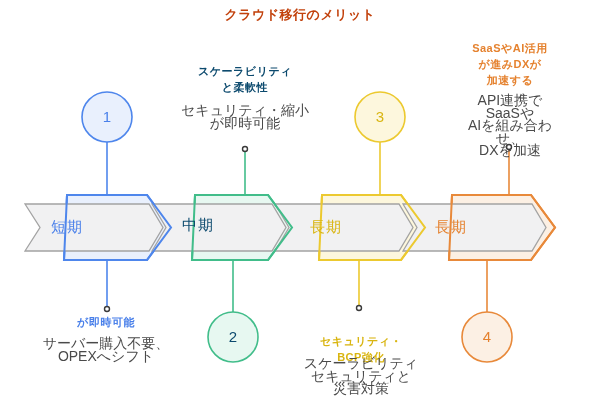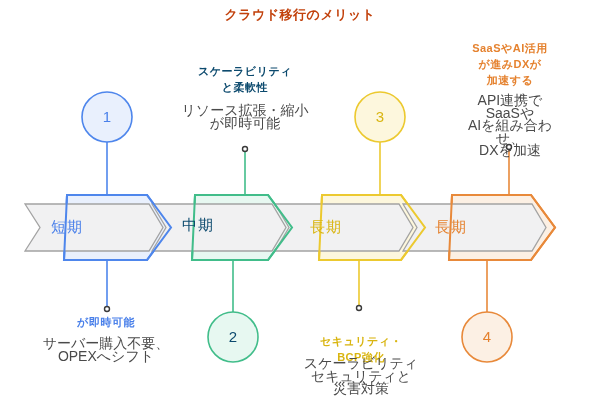--- a/index.html
+++ b/index.html
@@ -82,21 +82,21 @@
   <div class="abs step-number t-green" style="left:218px;top:328px;">2</div>
   <div class="abs step-number t-yellow" style="left:365px;top:108px;">3</div>
   <div class="abs step-number t-orange" style="left:472px;top:328px;">4</div>
 
   <div class="abs centered heading t-blue" style="left:106px;top:314px;">が即時可能</div>
   <div class="abs centered body-text" style="left:106px;top:337px;">サーバー購入不要、
 OPEXへシフト</div>
 
   <div class="abs centered heading t-green" style="left:245px;top:63px;">スケーラビリティ
 と柔軟性</div>
-  <div class="abs centered body-text" style="left:245px;top:104px;">リソース拡張・縮小
+  <div class="abs centered body-text" style="left:245px;top:104px;">セキュリティ・縮小
 が即時可能</div>
 
   <div class="abs centered heading t-yellow" style="left:361px;top:317px;margin-top:16px;">セキュリティ・
 BCP強化</div>
   <div class="abs centered body-text" style="left:361px;top:357px;">スケーラビリティ
 セキュリティと
 災害対策</div>
 
   <div class="abs centered heading t-orange" style="left:510px;top:40px;">SaaSやAI活用
 が進みDXが

